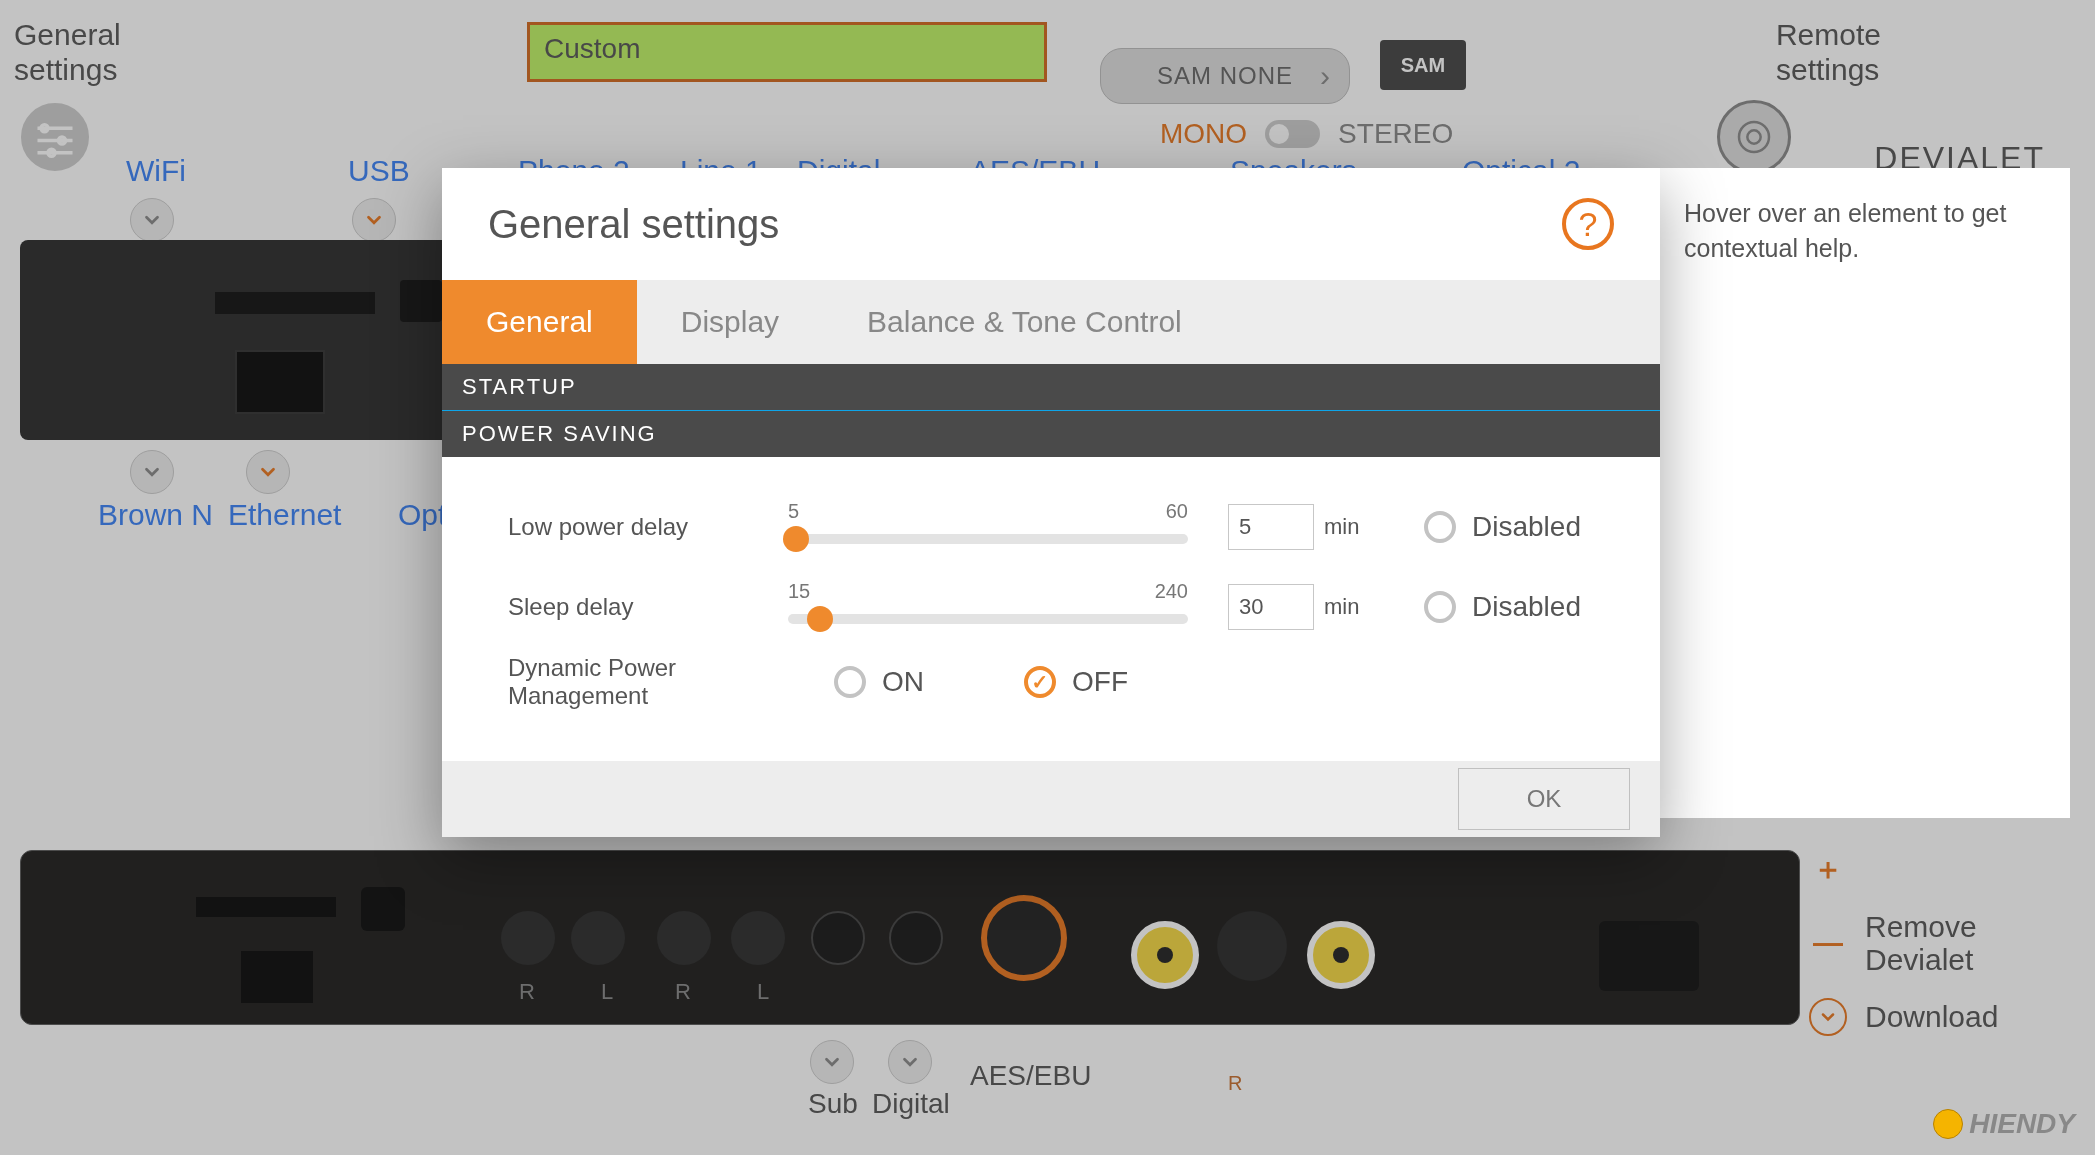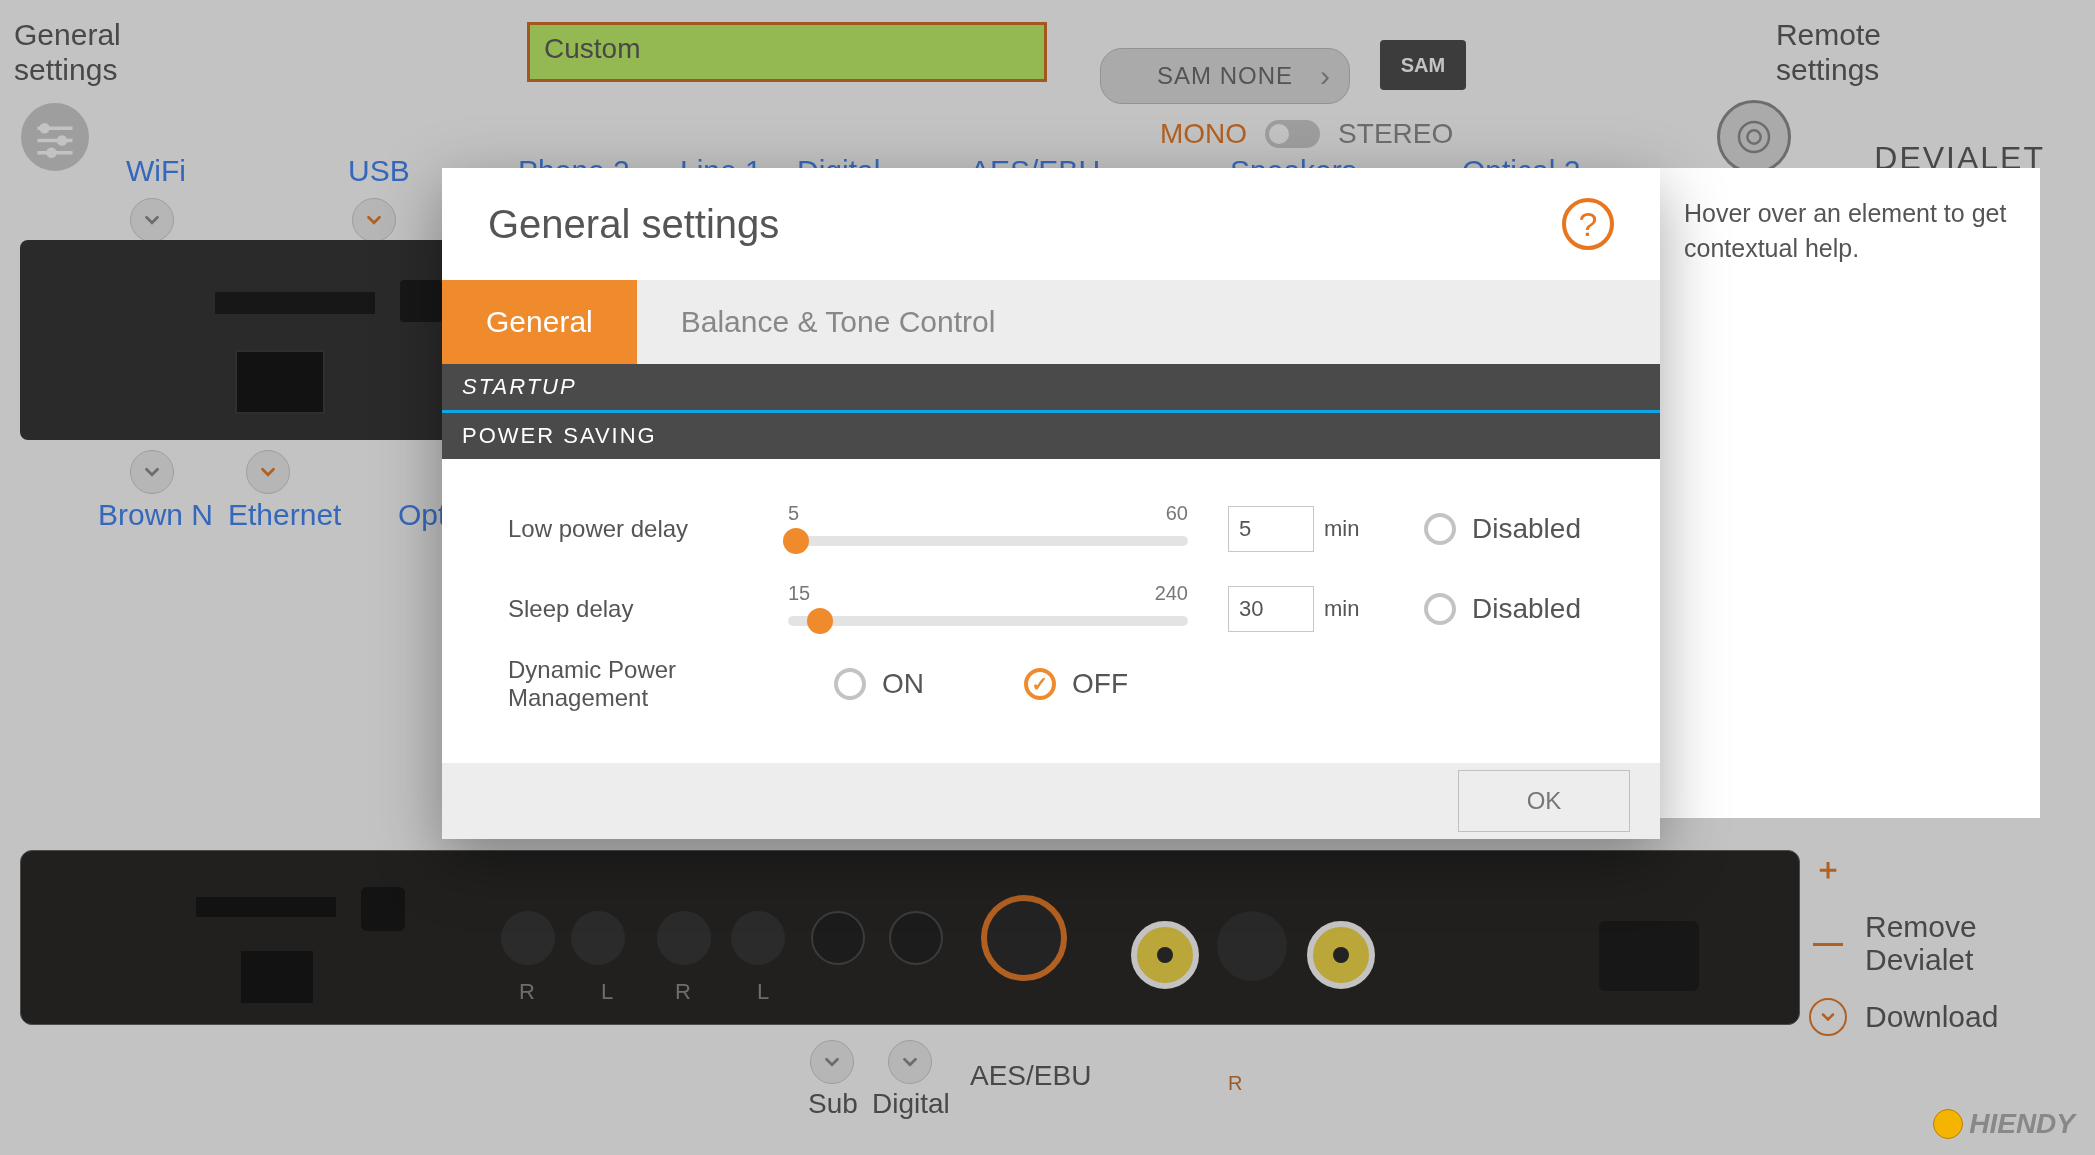--- a/index.html
+++ b/index.html
@@ -84,21 +84,21 @@
     width:38px; height:38px; border-radius:50%;
     display:flex; align-items:center; justify-content:center; font-size:30px;
   }
   .plus-icon { color:#e8761f; font-weight:bold; font-size:36px; }
   .minus-icon { color:#e8761f; font-weight:bold; font-size:36px; }
   .chev-down-icon { width:38px; border:2px solid #e8761f; border-radius:50%; }
   .chev-down-icon svg path { stroke:#e8761f; }
 
   
   .help-panel {
-    position:absolute; top:168px; left:1660px; width:380px; height:650px;
+    position:absolute; top:168px; left:1660px; width:410px; height:650px;
     background:#fff; z-index:12;
     padding: 28px 24px; font-size:25px; color:#555; line-height:1.4;
   }
 
   
   .modal {
     position:absolute; top:168px; left:442px; width:1218px; 
     background:#fff; z-index:20; box-shadow: 0 20px 60px rgba(0,0,0,0.35);
   }
   .modal-header {
@@ -113,21 +113,21 @@
   }
 
   .modal-tabs { height:84px; background:#ededed; display:flex; }
   .modal-tab { padding: 0 44px; display:flex; align-items:center; font-size:30px; color:#888; cursor:pointer; }
   .modal-tab.active { background:#ef8a2d; color:#fff; }
 
   .modal-section-header {
     background:#4a4a4a; color:#fff; font-size:22px; letter-spacing:2px;
     padding: 10px 20px;
   }
-  .modal-section-header.collapsed { border-bottom:3px solid #0ea5e9;font-style:italic; }
+  .modal-section-header.collapsed { border-bottom:1px solid #0ea5e9; }
   .modal-section-body { background:#fff; padding: 30px 66px 44px 66px; }
 
   .setting-row { display:flex; align-items:center; height:80px; }
   .setting-label { width:280px; font-size:24px; color:#555; }
   .slider-wrap { width:400px; position:relative; }
   .slider-track {
     height:10px; background:#e3e3e3; border-radius:5px; position:relative; top:12px;
   }
   .slider-thumb {
     width:26px; height:26px; background:#ef8a2d; border-radius:50%;
@@ -314,20 +314,21 @@
   <span>Hover over an element to get contextual help.</span>
 </div>
 
 <div class="modal">
   <div class="modal-header">
     <div class="modal-title">General settings</div>
     <div class="help-icon">?</div>
   </div>
   <div class="modal-tabs">
     <div class="modal-tab active">General</div>
+    <div class="modal-tab">Display</div>
     <div class="modal-tab">Balance &amp; Tone Control</div>
   </div>
 
   <div class="modal-section-header collapsed">STARTUP</div>
   <div class="modal-section-header">POWER SAVING</div>
 
   <div class="modal-section-body">
 
     <div class="setting-row">
       <div class="setting-label">Low power delay</div>

